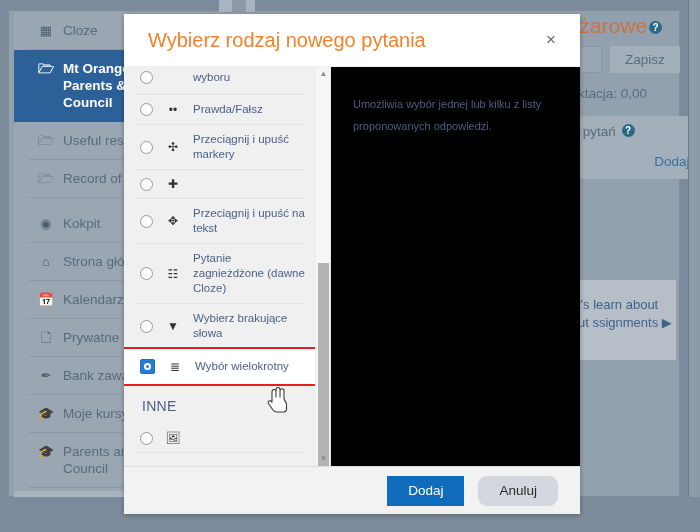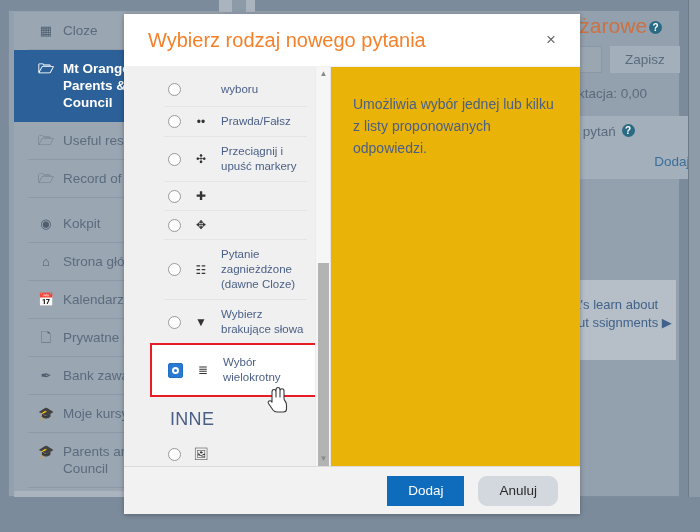--- a/index.html
+++ b/index.html
@@ -235,22 +235,21 @@
     overflow: hidden;
     border-right: 1px solid #e3e3e3;
   }
   .qtype-scroll {
     position: absolute;
     left: 0; top: 0;
     right: 15px; bottom: 0;
     overflow: hidden;
   }
   .qtype-inner {
-    padding: 12px 8px 0 12px;
-    margin-left: 28px;
+    padding: 0 8px 0 12px;
   }
   .qtype-row {
     display: flex;
     align-items: center;
     gap: 10px;
     padding: 7px 2px 7px 4px;
     border-bottom: 1px solid #e4e4e4;
     min-height: 28px;
     box-sizing: border-box;
   }
@@ -307,21 +306,21 @@
     position: relative;
     z-index: 3;
     margin-left: -12px;
     margin-right: -8px;
     padding-left: 16px;
     padding-right: 10px;
   }
   .qtype-group {
     padding: 14px 4px 10px 6px;
     color: #4a5f86;
-    font-size: 18px;
+    font-size: 14px;
     letter-spacing: 0.3px;
   }
 
   
   .vscroll {
     position: absolute;
     right: 0; top: 0;
     width: 15px; height: 100%;
     background: #f6f6f6;
     border-left: 1px solid #ececec;
@@ -344,23 +343,23 @@
     top: 196px;
     height: 205px;
     background: #b3b3b3;
   }
 
   
   .qtype-desc {
     flex: 1 1 auto;
     padding: 26px 20px 10px 22px;
     color: #4a5f86;
-    font-size: 14px;
+    font-size: 11px;
     line-height: 22px;
-    background: #eab308;
+    background: #000000;
   }
 
   .modal-footer {
     flex: 0 0 48px;
     background: #f2f2f2;
     border-top: 1px solid #dcdcdc;
     display: flex;
     align-items: center;
     justify-content: flex-end;
     gap: 14px;
@@ -539,20 +538,21 @@
           </div>
 
           <div class="qtype-row">
             <span class="qtype-radio"></span>
             <span class="qtype-icon">✚</span>
           </div>
 
           <div class="qtype-row">
             <span class="qtype-radio"></span>
             <span class="qtype-icon">✥</span>
+            <span class="qtype-label">Przeciągnij i upuść na tekst</span>
           </div>
 
           <div class="qtype-row">
             <span class="qtype-radio"></span>
             <span class="qtype-icon">☷</span>
             <span class="qtype-label">Pytanie zagnieżdżone (dawne Cloze)</span>
           </div>
 
           <div class="qtype-row">
             <span class="qtype-radio"></span>

